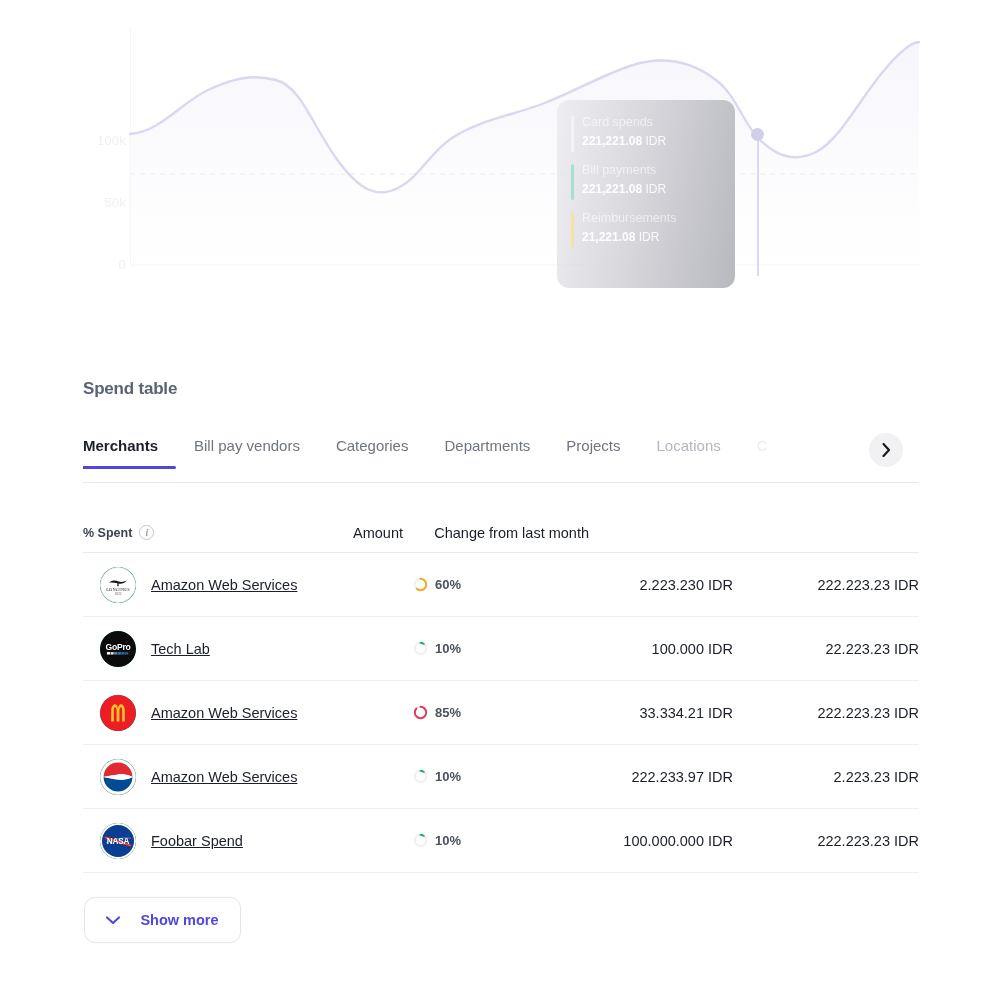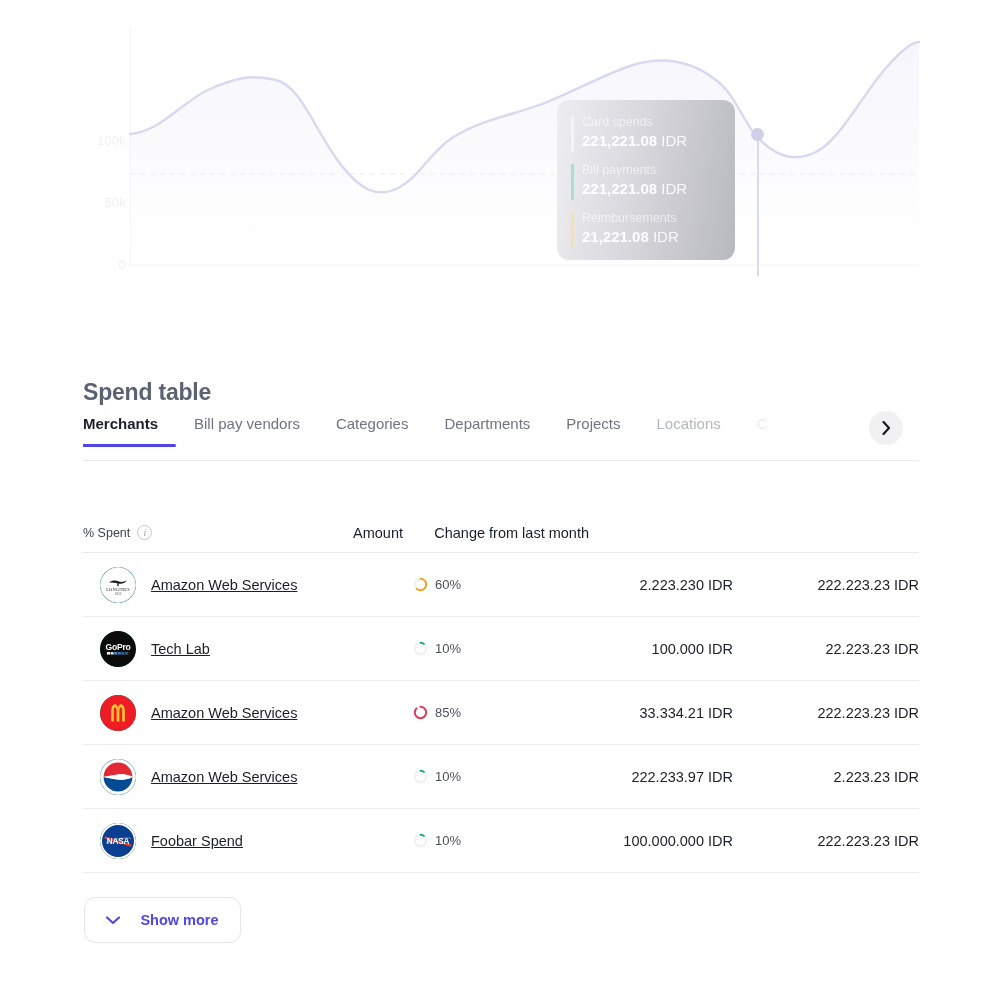--- a/index.html
+++ b/index.html
@@ -50,54 +50,54 @@
   .marker-dot {
     position: absolute; left: 751px; top: 128px;
     width: 13px; height: 13px; border-radius: 50%;
     background: #cfcfe9;
   }
 
   
   .tooltip {
     position: absolute;
     left: 557px; top: 100px;
-    width: 178px; height: 160px;
+    width: 178px; height: 188px;
     border-radius: 12px;
     background: linear-gradient(100deg,
         rgba(228,228,233,0.55) 0%,
         rgba(206,206,212,0.80) 45%,
         rgba(180,180,188,0.95) 100%);
     padding: 14px 5px 0 14px;
     overflow: hidden;
   }
   .tt-row { position: relative; padding-left: 11px; margin-bottom: 11px; }
   .tt-bar {
     position: absolute; left: 0; top: 2px;
     width: 3px; height: 36px; border-radius: 2px;
   }
   .tt-label {
     font-size: 12.5px;
     color: rgba(255,255,255,0.62);
     line-height: 17px; white-space: nowrap;
   }
   .tt-value {
-    font-size: 15px; font-weight: bold;
+    font-size: 12px; font-weight: bold;
     color: #ffffff; line-height: 20px; white-space: nowrap;
   }
   .tt-value .cur { font-weight: normal; color: rgba(255,255,255,0.9); }
 
   
   .spend-title {
     position: absolute; left: 83px; top: 379px;
-    font-size: 23px; font-weight: bold; color: #5b6274;
+    font-size: 17px; font-weight: bold; color: #5b6274;
     letter-spacing: -0.2px;
   }
 
   .tabs {
-    position: absolute; left: 83px; top: 415px;
+    position: absolute; left: 83px; top: 437px;
     width: 836px; height: 48px;
   }
   .tabs-strip {
     position: relative; display: flex; align-items: flex-start;
     height: 45px; overflow: hidden;
   }
   .tab {
     position: relative;
     font-size: 15px; color: #6f7482;
     padding: 0 0 15px 0; margin-right: 36px;
@@ -156,21 +156,21 @@
     width: 36px; height: 36px; border-radius: 50%;
     flex: 0 0 36px; overflow: hidden;
     display: flex; align-items: flex-start; justify-content: center;
     background: #0f766e;
     text-decoration: underline;
   }
   .merchant-name {
     font-size: 14.5px; color: #1b1f2a; white-space: nowrap; text-decoration: underline;
   }
   .c-spent {
-    width: 130px; display: flex; align-items: center; gap: 7px;
+    width: 130px; display: flex; align-items: center; gap: 7px; font-weight: bold;
   }
   .pct-text { font-size: 13px; color: #4b5160; }
   .c-amount {
     width: 190px; text-align: right;
     font-size: 14.5px; color: #1b1f2a; white-space: nowrap;
   }
   .c-change {
     width: 186px; text-align: right;
     font-size: 14.5px; color: #1b1f2a; white-space: nowrap;
   }

